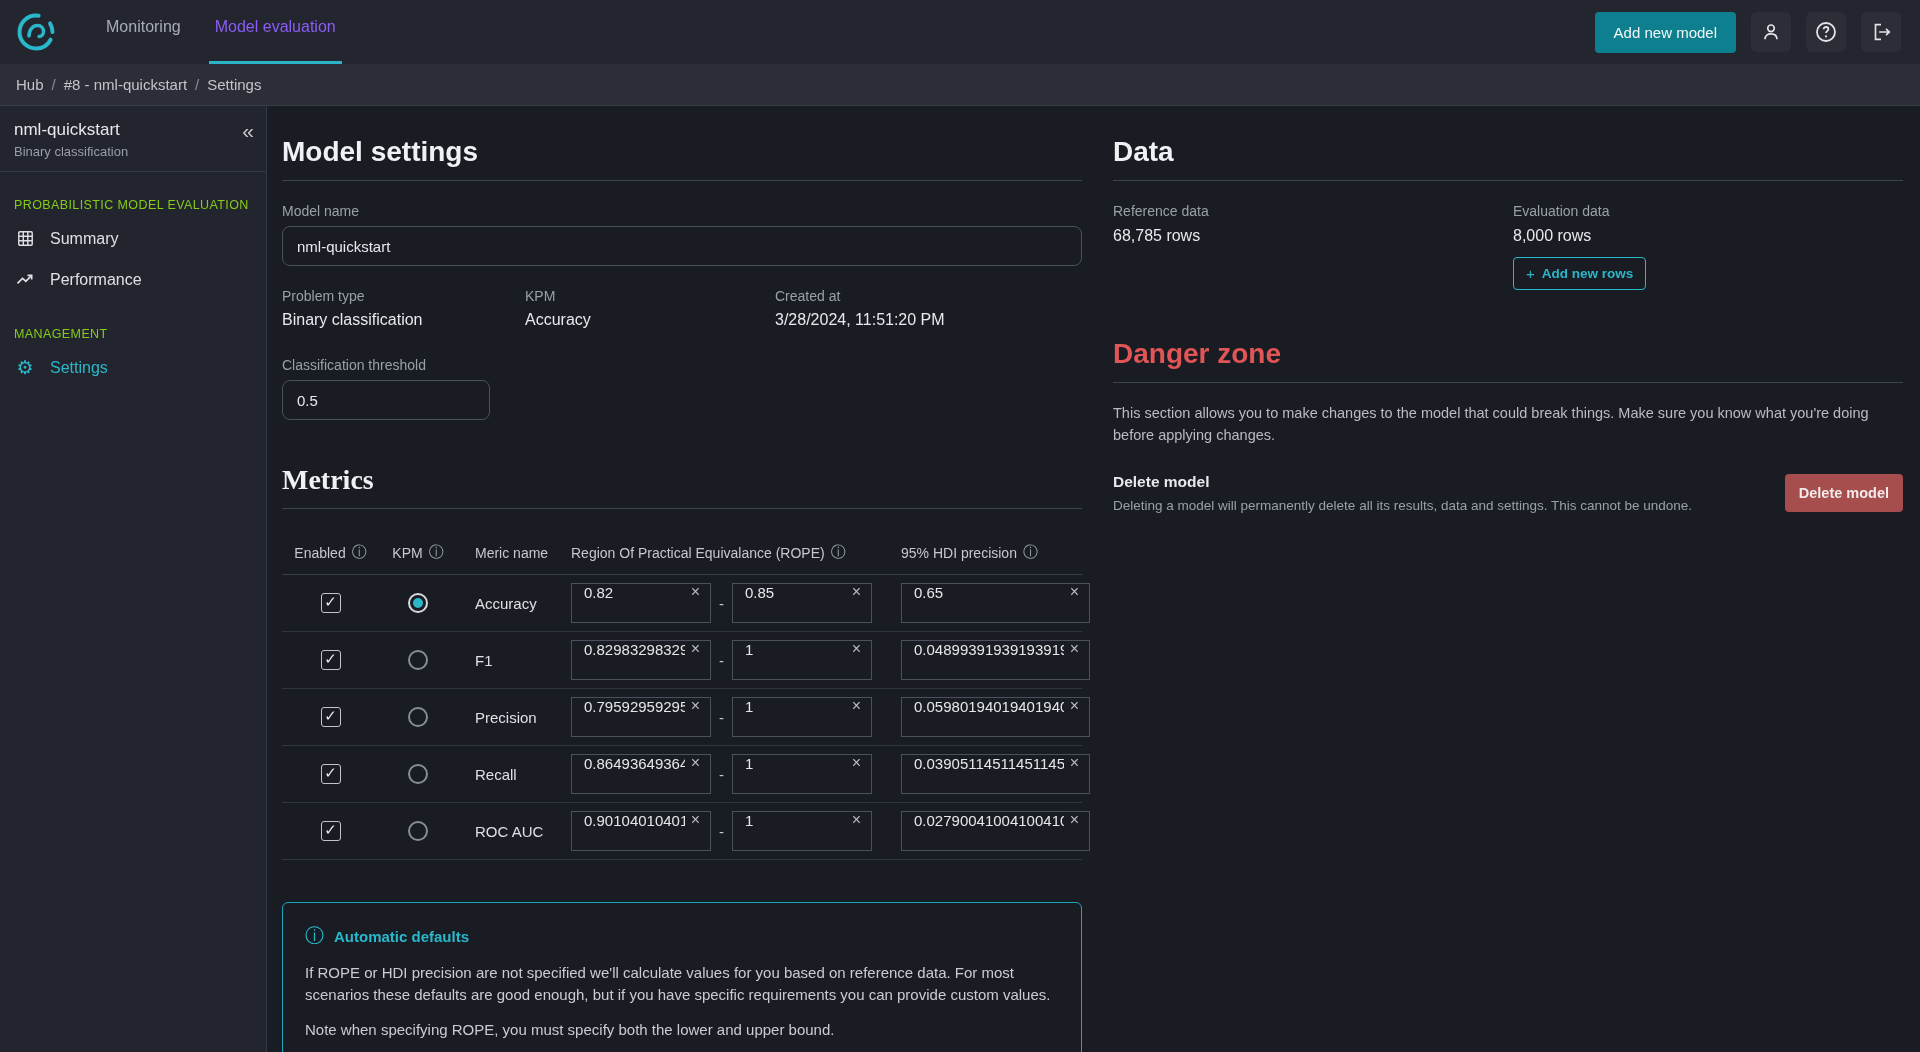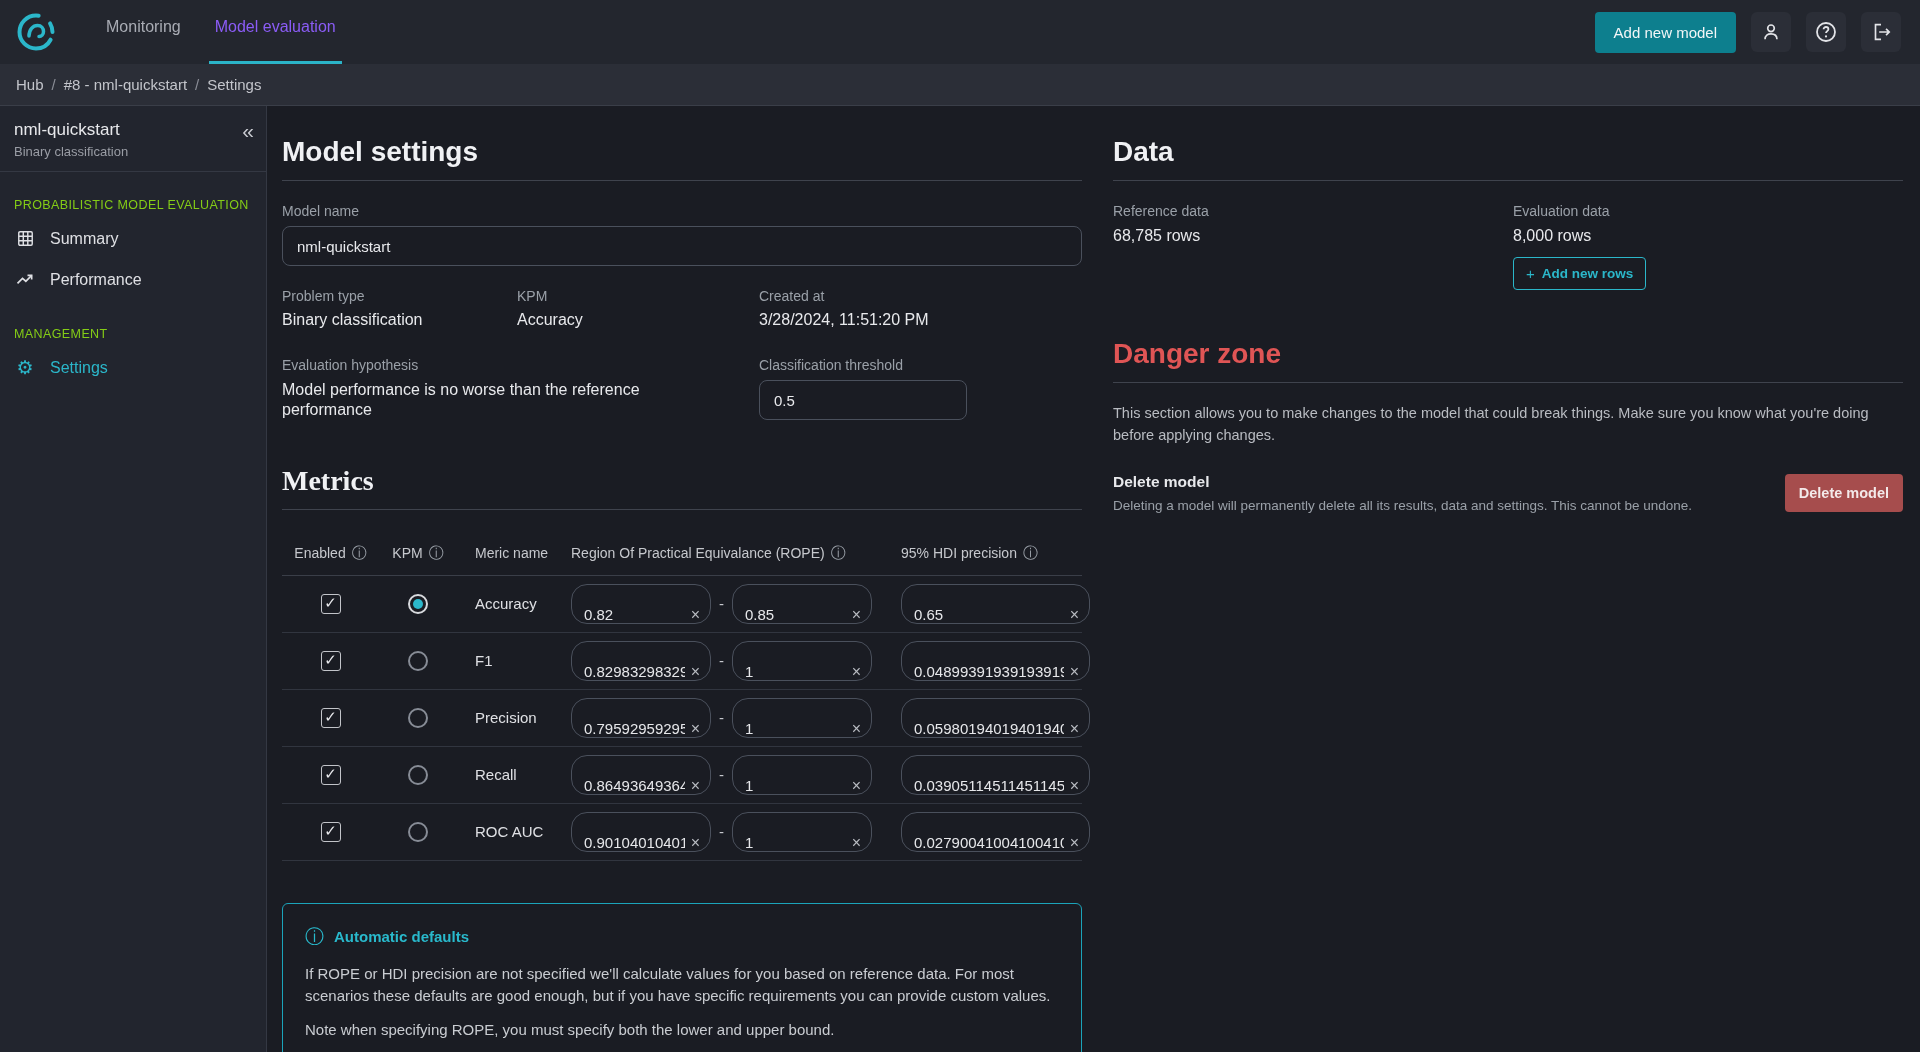--- a/index.html
+++ b/index.html
@@ -66,21 +66,21 @@
   .col-right { flex:1; margin-left:31px; margin-right:17px; }
   h1.section-title { font-size:28px; font-weight:bold; color:#f0f1f4; margin-top:30px; }
   .hrule { border-bottom:1px solid #3f434d; margin-top:12px; }
   .field-label { font-size:14px; color:#9aa0a8; }
   .field-value { font-size:16px; color:#e8e9ec; margin-top:7px; }
   .text-input {
     margin-top:7px; height:40px; width:100%; background:transparent; border:1px solid #4a505c;
     border-radius:8px; color:#e8e9ec; font-size:15px; font-family:inherit; padding:0 14px; outline:none;
   }
   .mt22 { margin-top:22px; }
-  .form-grid { display:grid; grid-template-columns:227px 234px 1fr; margin-top:22px; column-gap:8px; }
+  .form-grid { display:grid; grid-template-columns:227px 234px 1fr; margin-top:22px; column-gap:16px; }
   .hyp-value { max-width:380px; line-height:1.28; }
   .small-input-wrap { margin-top:7px; }
   .small-input {
     height:40px; width:208px; background:transparent; border:1px solid #4a505c; border-radius:8px;
     color:#e8e9ec; font-size:15px; font-family:inherit; padding:0 14px; outline:none;
   }
   
   .metrics-table { margin-top:22px; width:800px; }
   .m-grid { display:grid; grid-template-columns:97px 78px 114px 330px 1fr; align-items:center; }
   .m-head { height:44px; border-bottom:1px solid #3a3e48; font-size:14px; color:#c6c8cd; }
@@ -101,21 +101,21 @@
     transform:translate(-50%,-54%);
   }
   .radio {
     width:20px; height:20px; border:2px solid #878c96; border-radius:50%; position:relative; cursor:pointer;
     background:transparent;
   }
   .radio.on { border-color:#d8dade; }
   .radio.on::after { content:""; position:absolute; inset:3px; border-radius:50%; background:#2bb7ca; }
   .rope-cell { display:flex; align-items:center; gap:8px; }
   .val-box {
-    display:flex; align-items:flex-end; height:40px; border:1px solid #4a505c; border-radius:16px;
+    display:flex; align-items:flex-start; height:40px; border:1px solid #4a505c; border-radius:0;
     overflow:hidden;
   }
   .val-box.w140 { width:140px; }
   .val-box.w162 { width:189px; }
   .val-box input {
     flex:1; min-width:0; background:transparent; border:none; outline:none; color:#e6e7ea;
     font-size:15px; font-family:inherit; padding:0 4px 0 12px;
   }
   .clear-x {
     background:none; border:none; color:#b9bcc2; font-size:16px; padding:0 10px 0 2px; cursor:pointer;
@@ -256,24 +256,20 @@
           <div class="field-label">KPM</div>
           <div class="field-value">Accuracy</div>
         </div>
         <div>
           <div class="field-label">Created at</div>
           <div class="field-value">3/28/2024, 11:51:20 PM</div>
         </div>
       </div>
 
       <div class="form-grid" style="margin-top:28px;">
-        <div style="grid-column:1 / span 2;">
-          <div class="field-label">Evaluation hypothesis</div>
-          <div class="field-value hyp-value">Model performance is no worse than the reference performance</div>
-        </div>
         <div>
           <div class="field-label">Classification threshold</div>
           <div class="small-input-wrap">
             <input class="small-input" type="text" value="0.5" style="">
           </div>
         </div>
       </div>
 
       <h1 class="section-title" style="margin-top:44px;font-family:Liberation Serif, serif;">Metrics</h1>
       <div class="hrule"></div>

